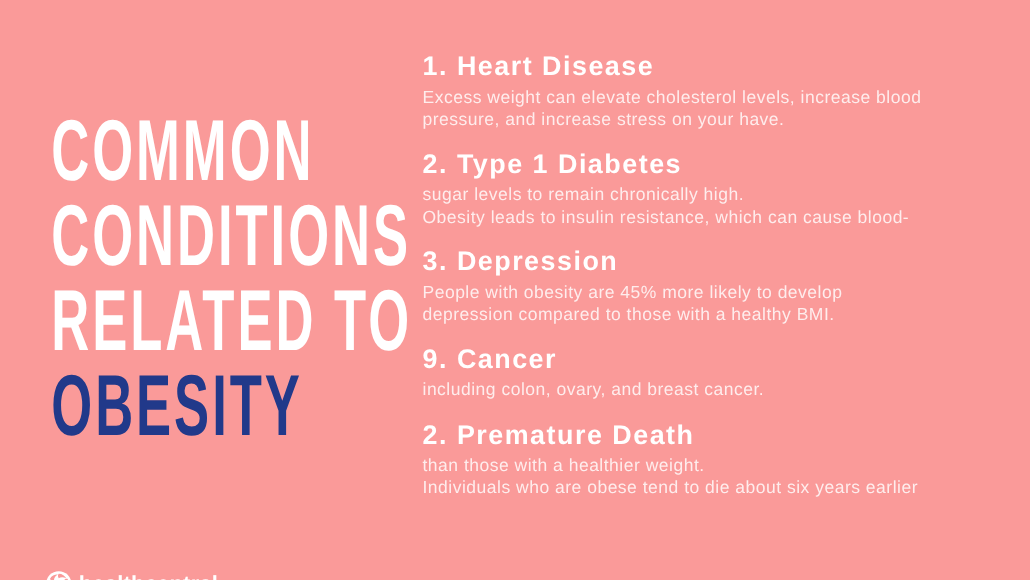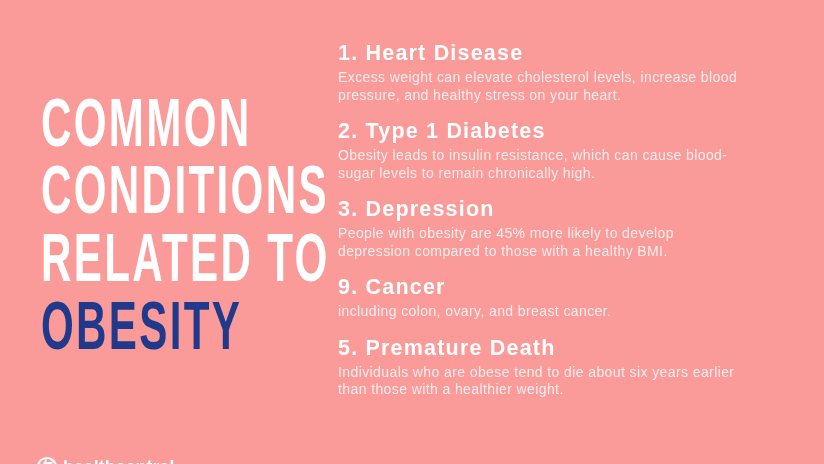--- a/index.html
+++ b/index.html
@@ -92,52 +92,52 @@
     <div class="title-line">RELATED TO</div>
     <div class="title-line highlight">OBESITY</div>
   </div>
 
   <div class="conditions">
 
     <div class="condition">
       <div class="cond-heading">1. Heart Disease</div>
       <div class="cond-desc">
         <div>Excess weight can elevate cholesterol levels, increase blood</div>
-        <div>pressure, and healthy stress on your heart.</div>
+        <div>pressure, and increase stress on your have.</div>
       </div>
     </div>
 
     <div class="condition">
       <div class="cond-heading">2. Type 1 Diabetes</div>
       <div class="cond-desc">
+        <div>sugar levels to remain chronically high.</div>
         <div>Obesity leads to insulin resistance, which can cause blood-</div>
-        <div>sugar levels to remain chronically high.</div>
       </div>
     </div>
 
     <div class="condition">
       <div class="cond-heading">3. Depression</div>
       <div class="cond-desc">
         <div>People with obesity are 45% more likely to develop</div>
         <div>depression compared to those with a healthy BMI.</div>
       </div>
     </div>
 
     <div class="condition">
       <div class="cond-heading">9. Cancer</div>
       <div class="cond-desc">
         <div>including colon, ovary, and breast cancer.</div>
       </div>
     </div>
 
     <div class="condition">
-      <div class="cond-heading">5. Premature Death</div>
+      <div class="cond-heading">2. Premature Death</div>
       <div class="cond-desc">
+        <div>than those with a healthier weight.</div>
         <div>Individuals who are obese tend to die about six years earlier</div>
-        <div>than those with a healthier weight.</div>
       </div>
     </div>
 
   </div>
 
   <div class="footer">
     <span class="logo-icon">
       <svg viewBox="0 0 24 24" width="22" height="22" aria-hidden="true">
         <g>
           <circle cx="12" cy="12" r="11" fill="#ffffff"></circle>

